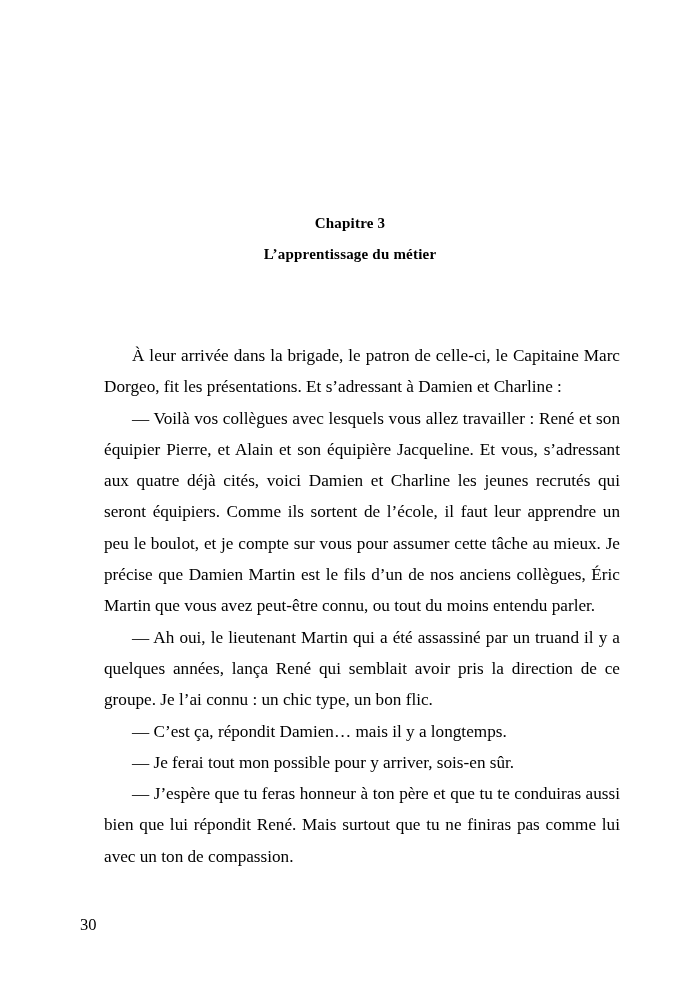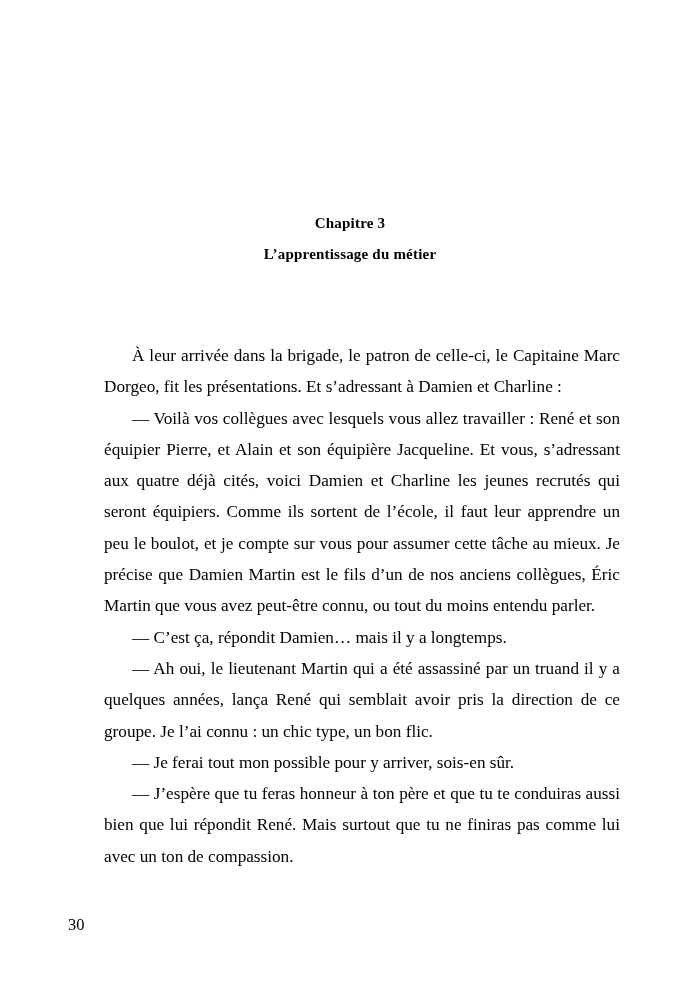--- a/index.html
+++ b/index.html
@@ -50,40 +50,40 @@
     text-align: justify;
     text-justify: inter-word;
     text-indent: 28px;
     hyphens: none;
   }
   p.para.dash {
     text-indent: 28px;
   }
   .folio {
     position: absolute;
-    left: 68px;
+    left: 80px;
     top: 915px;
     font-size: 16.5px;
     line-height: 20px;
   }
 </style>
 </head>
 <body>
 
 <div class="page">
 
   <h1 class="chapter-head">
     <span>Chapitre 3</span>
     <span class="line2">L’apprentissage du métier</span>
   </h1>
 
   <div class="body-block">
     <p class="para">À leur arrivée dans la brigade, le patron de celle-ci, le Capitaine Marc Dorgeo, fit les présentations. Et s’adressant à Damien et Charline :</p>
     <p class="para dash">— Voilà vos collègues avec lesquels vous allez travailler : René et son équipier Pierre, et Alain et son équipière Jacqueline. Et vous, s’adressant aux quatre déjà cités, voici Damien et Charline les jeunes recrutés qui seront équipiers. Comme ils sortent de l’école, il faut leur apprendre un peu le boulot, et je compte sur vous pour assumer cette tâche au mieux. Je précise que Damien Martin est le fils d’un de nos anciens collègues, Éric Martin que vous avez peut-être connu, ou tout du moins entendu parler.</p>
+    <p class="para dash">— Ah oui, le lieutenant Martin qui a été assassiné par un truand il y a quelques années, lança René qui semblait avoir pris la direction de ce groupe. Je l’ai connu : un chic type, un bon flic.</p>
     <p class="para dash">— C’est ça, répondit Damien… mais il y a longtemps.</p>
-    <p class="para dash">— Ah oui, le lieutenant Martin qui a été assassiné par un truand il y a quelques années, lança René qui semblait avoir pris la direction de ce groupe. Je l’ai connu : un chic type, un bon flic.</p>
     <p class="para dash">— Je ferai tout mon possible pour y arriver, sois-en sûr.</p>
     <p class="para dash">— J’espère que tu feras honneur à ton père et que tu te conduiras aussi bien que lui répondit René. Mais surtout que tu ne finiras pas comme lui avec un ton de compassion.</p>
   </div>
 
   <div class="folio">30</div>
 
 </div>
 
 </body></html>

